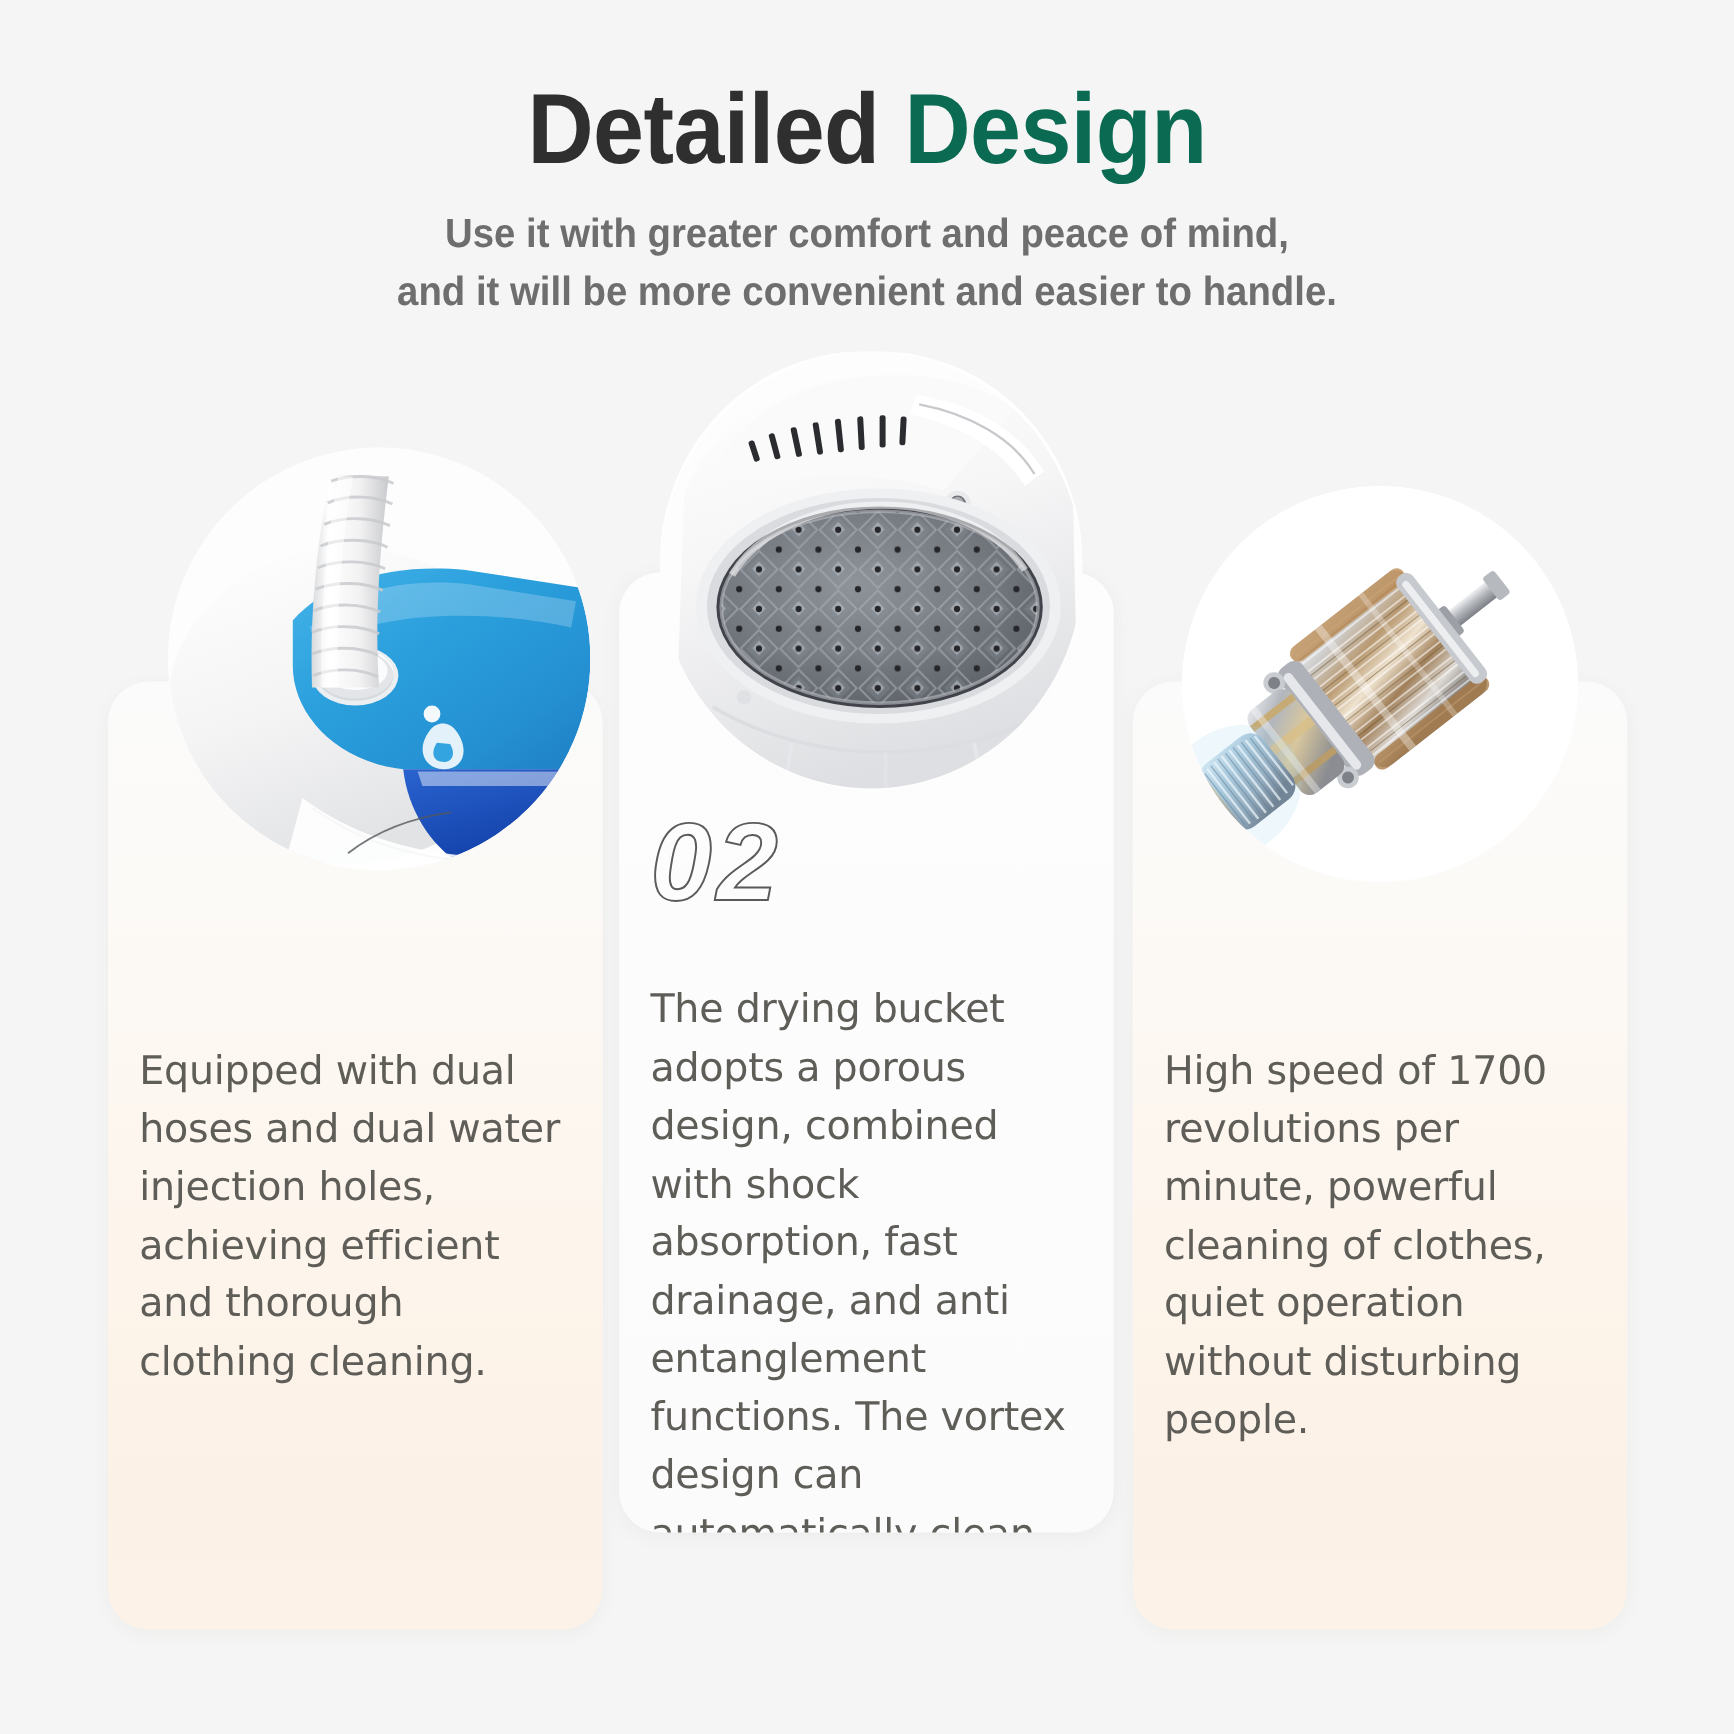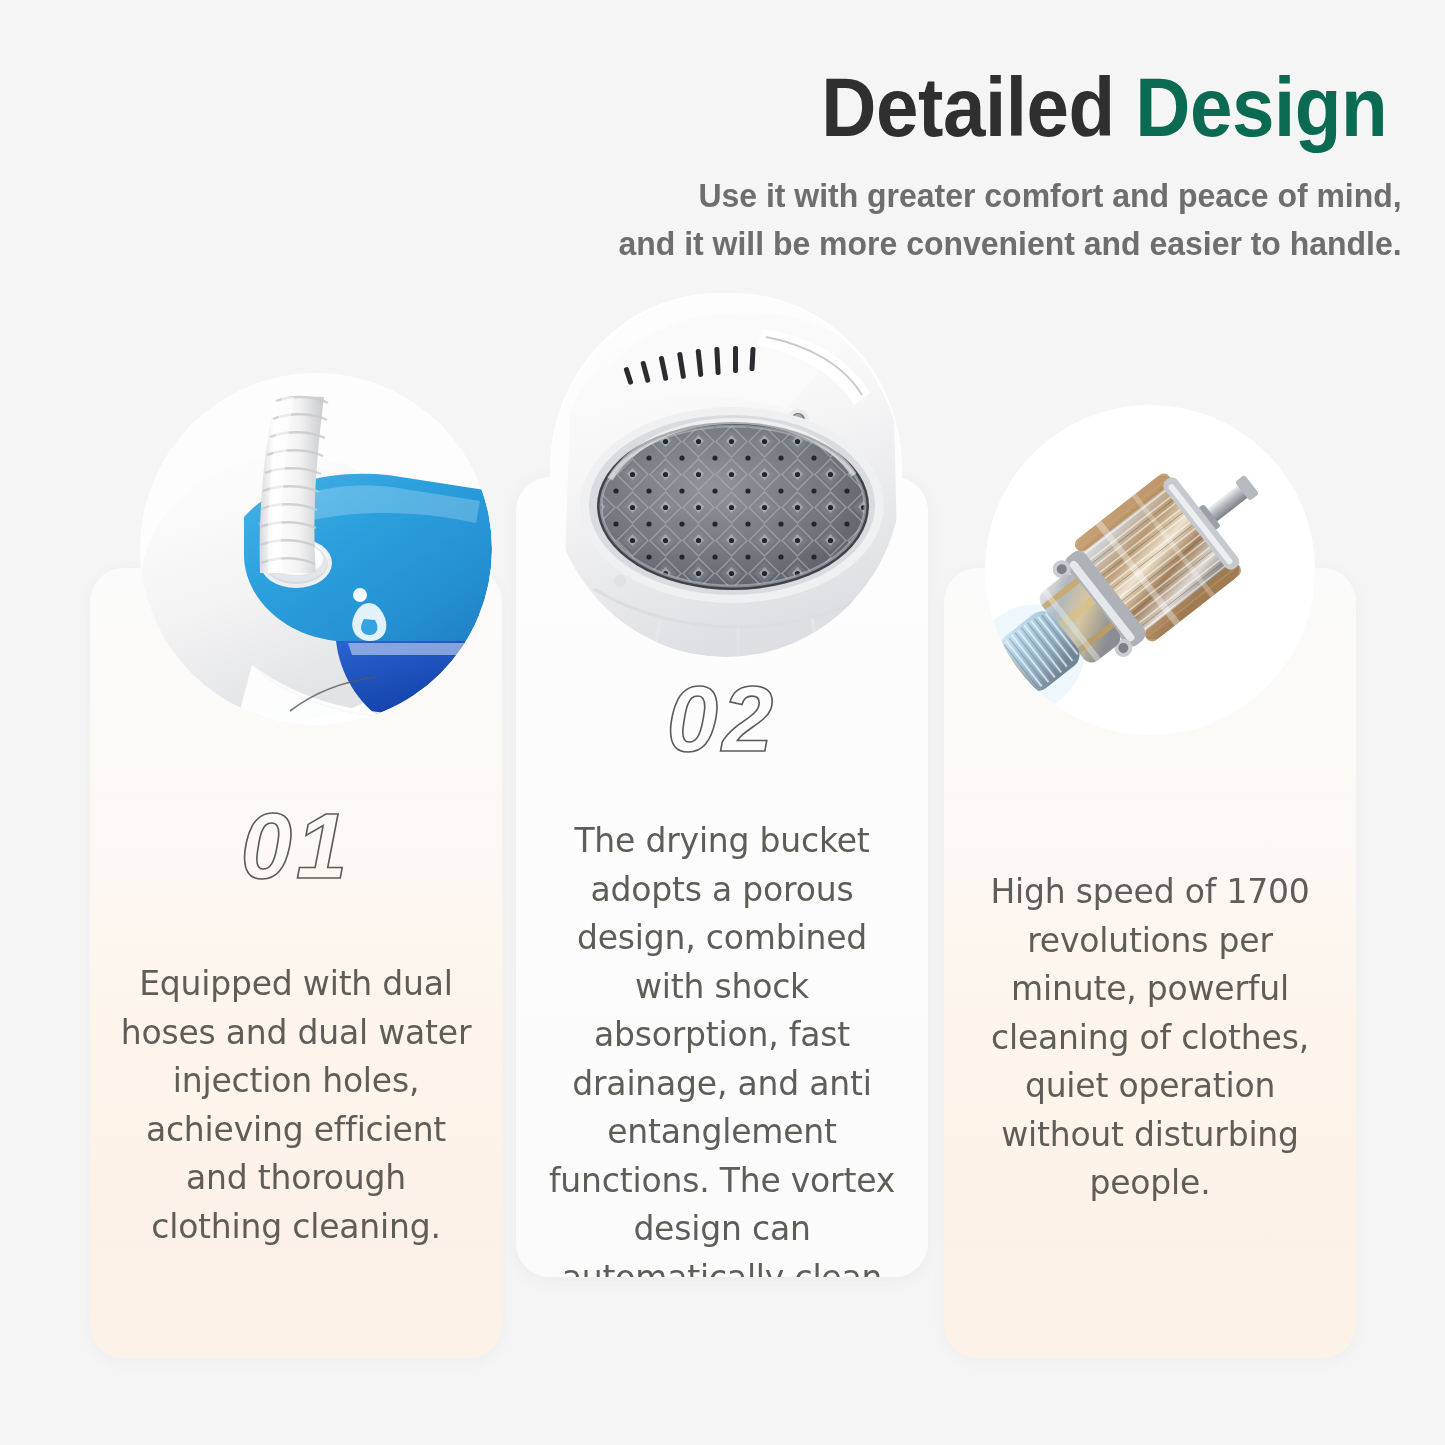--- a/index.html
+++ b/index.html
@@ -14,21 +14,21 @@
     background: #f5f5f5;
     font-family: "Liberation Sans", sans-serif;
     position: relative;
   }
 
   
   #header {
     position: absolute;
     top: 0; left: 0;
     width: 1445px;
-    text-align: right;
+    text-align: center;
     padding-top: 66px;
   }
 
   #page-title {
     font-size: 83px;
     font-weight: bold;
     letter-spacing: -0.5px;
     line-height: 1.0;
     color: #2f2f2f;
     font-family: "Liberation Sans Narrow", "Liberation Sans", sans-serif;
@@ -65,21 +65,21 @@
   }
   #card-3 {
     left: 944px; top: 568px;  width: 412px; height: 790px;
     background: linear-gradient(to bottom, #fbfbfb 0%, #fcfaf7 22%, #fdf5ec 58%, #fcf1e6 85%, #fdf2e7 100%);
     box-shadow: 0 3px 14px rgba(120,110,100,0.055);
   }
 
   .card-body {
     position: absolute;
     left: 0; right: 0;
-    text-align: center;
+    text-align: left;
     padding: 0 26px;
   }
   #card-1 .card-body { top: 232px; }
   #card-2 .card-body { top: 196px; }
   #card-3 .card-body { top: 232px; }
 
   .card-number {
     font-size: 92px;
     font-weight: bold;
     font-style: italic;
@@ -123,21 +123,20 @@
 <div id="header">
   <div id="page-title"><span>Detailed </span><span id="title-accent">Design</span></div>
   <div id="page-subtitle">
     <div>Use it with greater comfort and peace of mind,</div>
     <div>and it will be more convenient and easier to handle.</div>
   </div>
 </div>
 
 <div class="card" id="card-1">
   <div class="card-body">
-    <div class="card-number">01</div>
     <div class="card-text">Equipped with dual hoses and dual water injection holes, achieving efficient and thorough clothing cleaning.</div>
   </div>
 </div>
 
 <div class="photo" id="photo-1">
   <svg viewBox="0 0 352 352" xmlns="http://www.w3.org/2000/svg">
     <defs>
       <clipPath id="clip1">
           <circle cx="176" cy="176" r="176"></circle>
         </clipPath>

